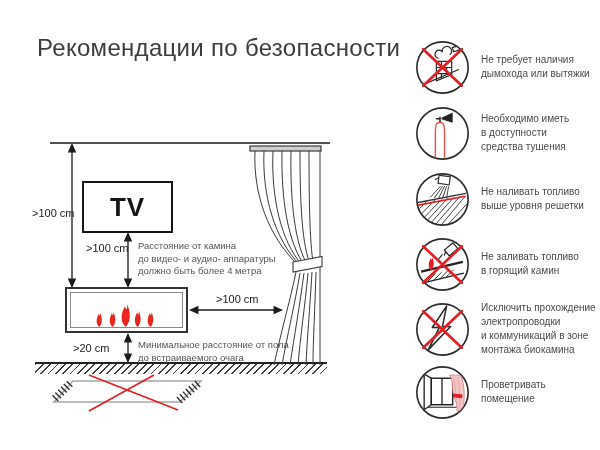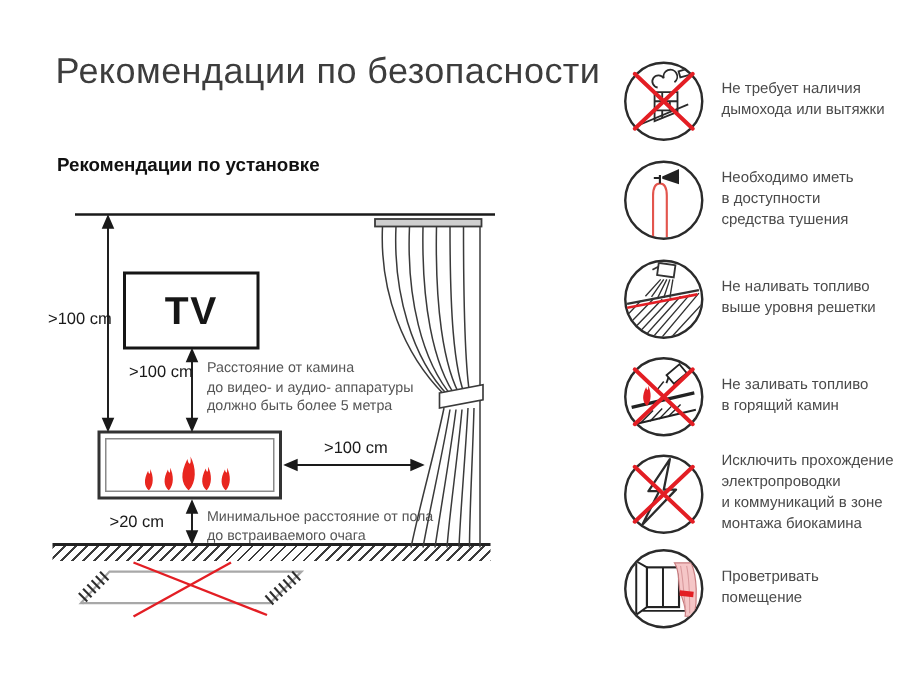--- a/index.html
+++ b/index.html
@@ -35,21 +35,20 @@
           <circle cx="27" cy="27" r="24.6"></circle>
         </clipPath>
       <g id="redx" stroke="#e31e24" stroke-width="2.6" stroke-linecap="round" fill="none">
         <line x1="8" y1="9" x2="46" y2="45"></line>
           <line x1="46" y1="9" x2="8" y2="45"></line>
       </g>
     </defs>
   </svg>
 
   <div class="abs page-title">Рекомендации по безопасности</div>
-  <div class="abs section-heading">Рекомендации по установке</div>
 
   <div>
     <div class="abs tv-box">
       <span>TV</span>
     </div>
 
     <div class="abs fireplace">
       <div class="fireplace-inner">
         <svg class="flames" width="110" height="32" viewBox="0 0 110 32" fill="#e8261f">
           <use href="#flm" transform="translate(23,15) scale(0.85)"></use>
@@ -63,21 +62,21 @@
 
     <div class="abs floor"></div>
 
     <div class="abs dim-label" style="left:22px; top:207px;">&gt;100 cm</div>
     <div class="abs dim-label" style="left:76px; top:242px;">&gt;100 cm</div>
     <div class="abs dim-label" style="left:206px; top:293px;">&gt;100 cm</div>
     <div class="abs dim-label" style="left:63px; top:342px;">&gt;20 cm</div>
 
     <div class="abs caption" style="left:128px; top:240px;">Расстояние от камина
 до видео- и аудио- аппаратуры
-должно быть более 5 метра</div>
+должно быть более 4 метра</div>
     <div class="abs caption" style="left:128px; top:339px;">Минимальное расстояние от пола
 до встраиваемого очага</div>
 
     <svg class="abs overlay" style="left:0; top:0;" width="600" height="450" viewBox="0 0 600 450">
       <g stroke="#1a1a1a" stroke-width="1.3" fill="#1a1a1a">
         <line x1="40" y1="143" x2="320" y2="143" stroke-width="1.7"></line>
 
         <line x1="62" y1="150" x2="62" y2="281"></line>
         <polygon points="62,144.5 58.8,151.8 65.2,151.8"></polygon>
         <polygon points="62,286.5 58.8,279.2 65.2,279.2"></polygon>

